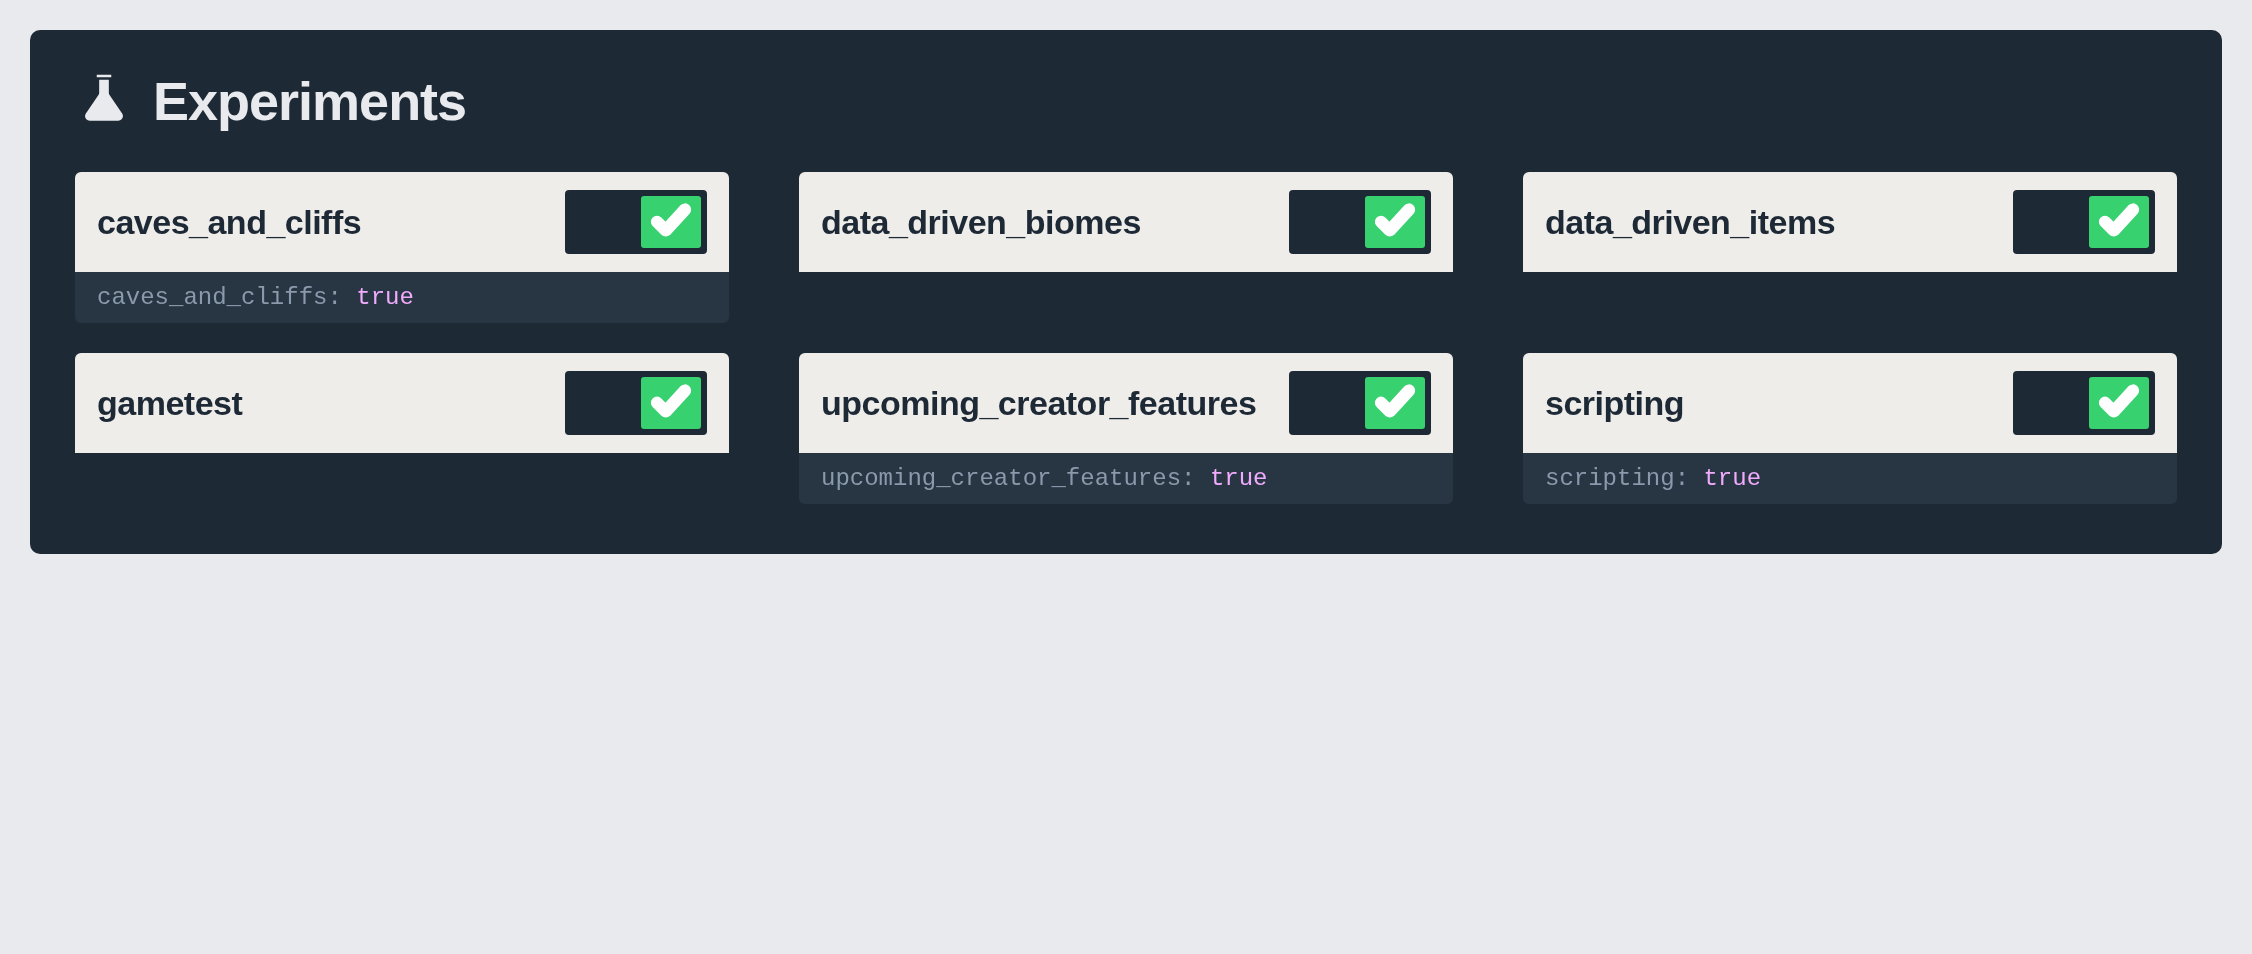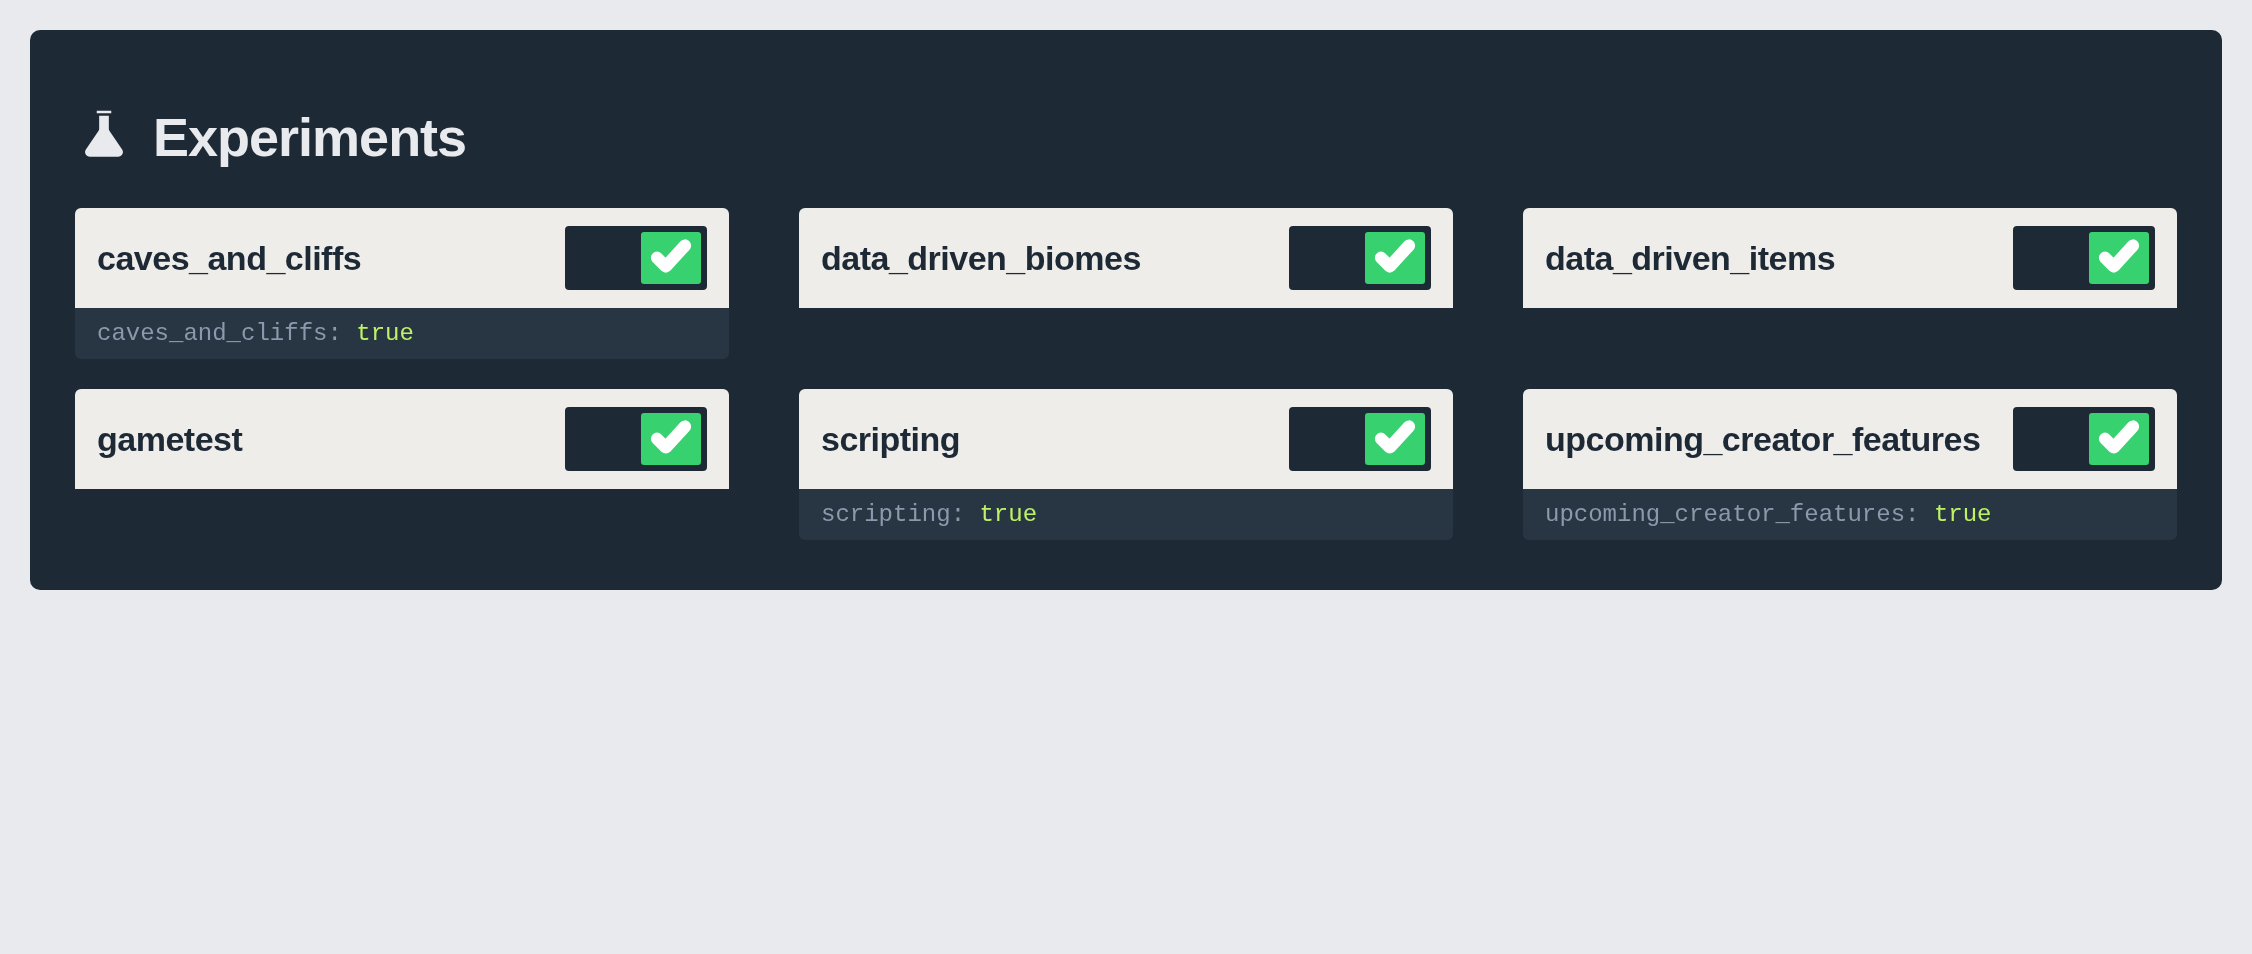--- a/index.html
+++ b/index.html
@@ -19,21 +19,20 @@
       border-radius: 10px;
       padding: 40px 45px 50px 45px;
       width: 100%;
     }
 
     .panel-header {
       display: flex;
       align-items: center;
       gap: 20px;
       margin-bottom: 40px;
-      margin-top: 36px;
     }
 
     .flask-icon {
       fill: #e8eaed;
       width: 58px;
       height: 58px;
     }
 
     .panel-title {
       color: #e8eaed;
@@ -117,21 +116,21 @@
 
     .status-key {
       color: #8a99ab;
     }
 
     .status-colon {
       color: #8a99ab;
     }
 
     .status-value {
-      color: #bef264;
+      color: #f0abfc;
       font-family: Liberation Mono, monospace;
     }
   </style>
 </head>
 <body>
 
 <div class="panel">
   <div class="panel-header">
     <span>
       <svg class="flask-icon" viewBox="0 0 24 24">
@@ -201,48 +200,48 @@
                   <polyline points="4 13 9 18 20 6"></polyline>
                 </svg>
             </span>
           </div>
         </div>
       </div>
     </div>
 
     <div class="experiment-item">
       <div class="experiment-row">
+        <span class="experiment-label">upcoming_creator_features</span>
+        <div class="toggle">
+          <div class="toggle-knob">
+            <span>
+              <svg class="check-icon" viewBox="0 0 24 24">
+                  <polyline points="4 13 9 18 20 6"></polyline>
+                </svg>
+            </span>
+          </div>
+        </div>
+      </div>
+      <div class="experiment-status">
+        <span class="status-key">upcoming_creator_features</span><span class="status-colon">: </span><span class="status-value">true</span>
+      </div>
+    </div>
+
+    <div class="experiment-item">
+      <div class="experiment-row">
         <span class="experiment-label">scripting</span>
         <div class="toggle">
           <div class="toggle-knob">
             <span>
               <svg class="check-icon" viewBox="0 0 24 24">
                   <polyline points="4 13 9 18 20 6"></polyline>
                 </svg>
             </span>
           </div>
         </div>
       </div>
       <div class="experiment-status">
         <span class="status-key">scripting</span><span class="status-colon">: </span><span class="status-value">true</span>
       </div>
     </div>
 
-    <div class="experiment-item">
-      <div class="experiment-row">
-        <span class="experiment-label">upcoming_creator_features</span>
-        <div class="toggle">
-          <div class="toggle-knob">
-            <span>
-              <svg class="check-icon" viewBox="0 0 24 24">
-                  <polyline points="4 13 9 18 20 6"></polyline>
-                </svg>
-            </span>
-          </div>
-        </div>
-      </div>
-      <div class="experiment-status">
-        <span class="status-key">upcoming_creator_features</span><span class="status-colon">: </span><span class="status-value">true</span>
-      </div>
-    </div>
-
   </div>
 </div>
 
 </body></html>

